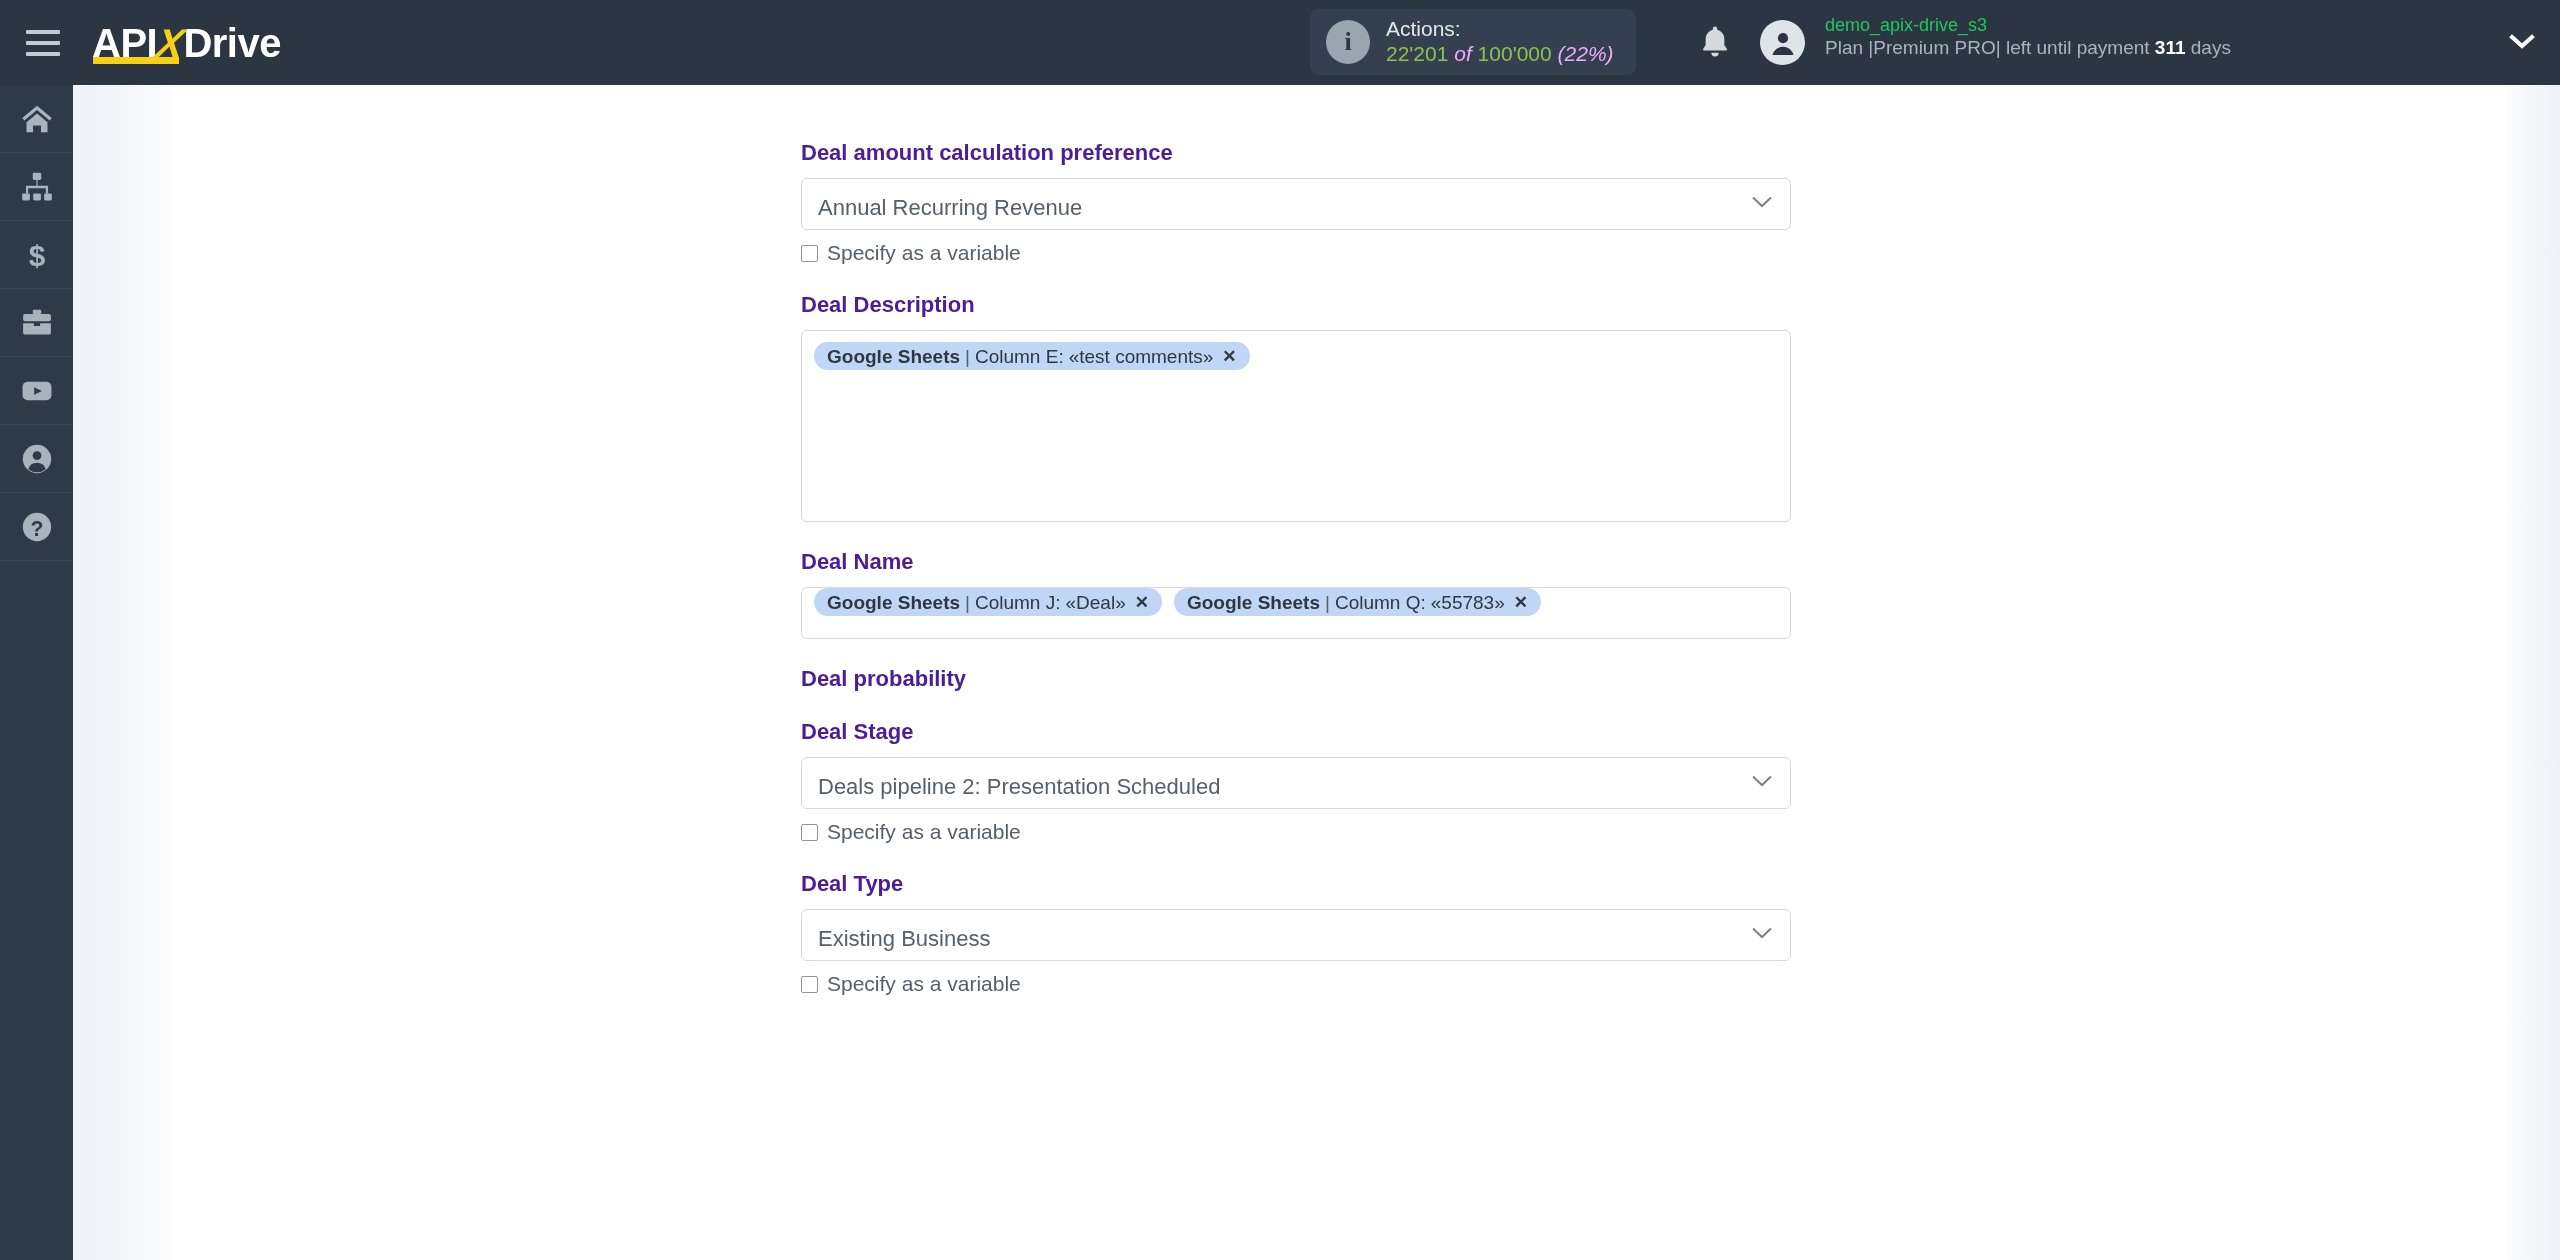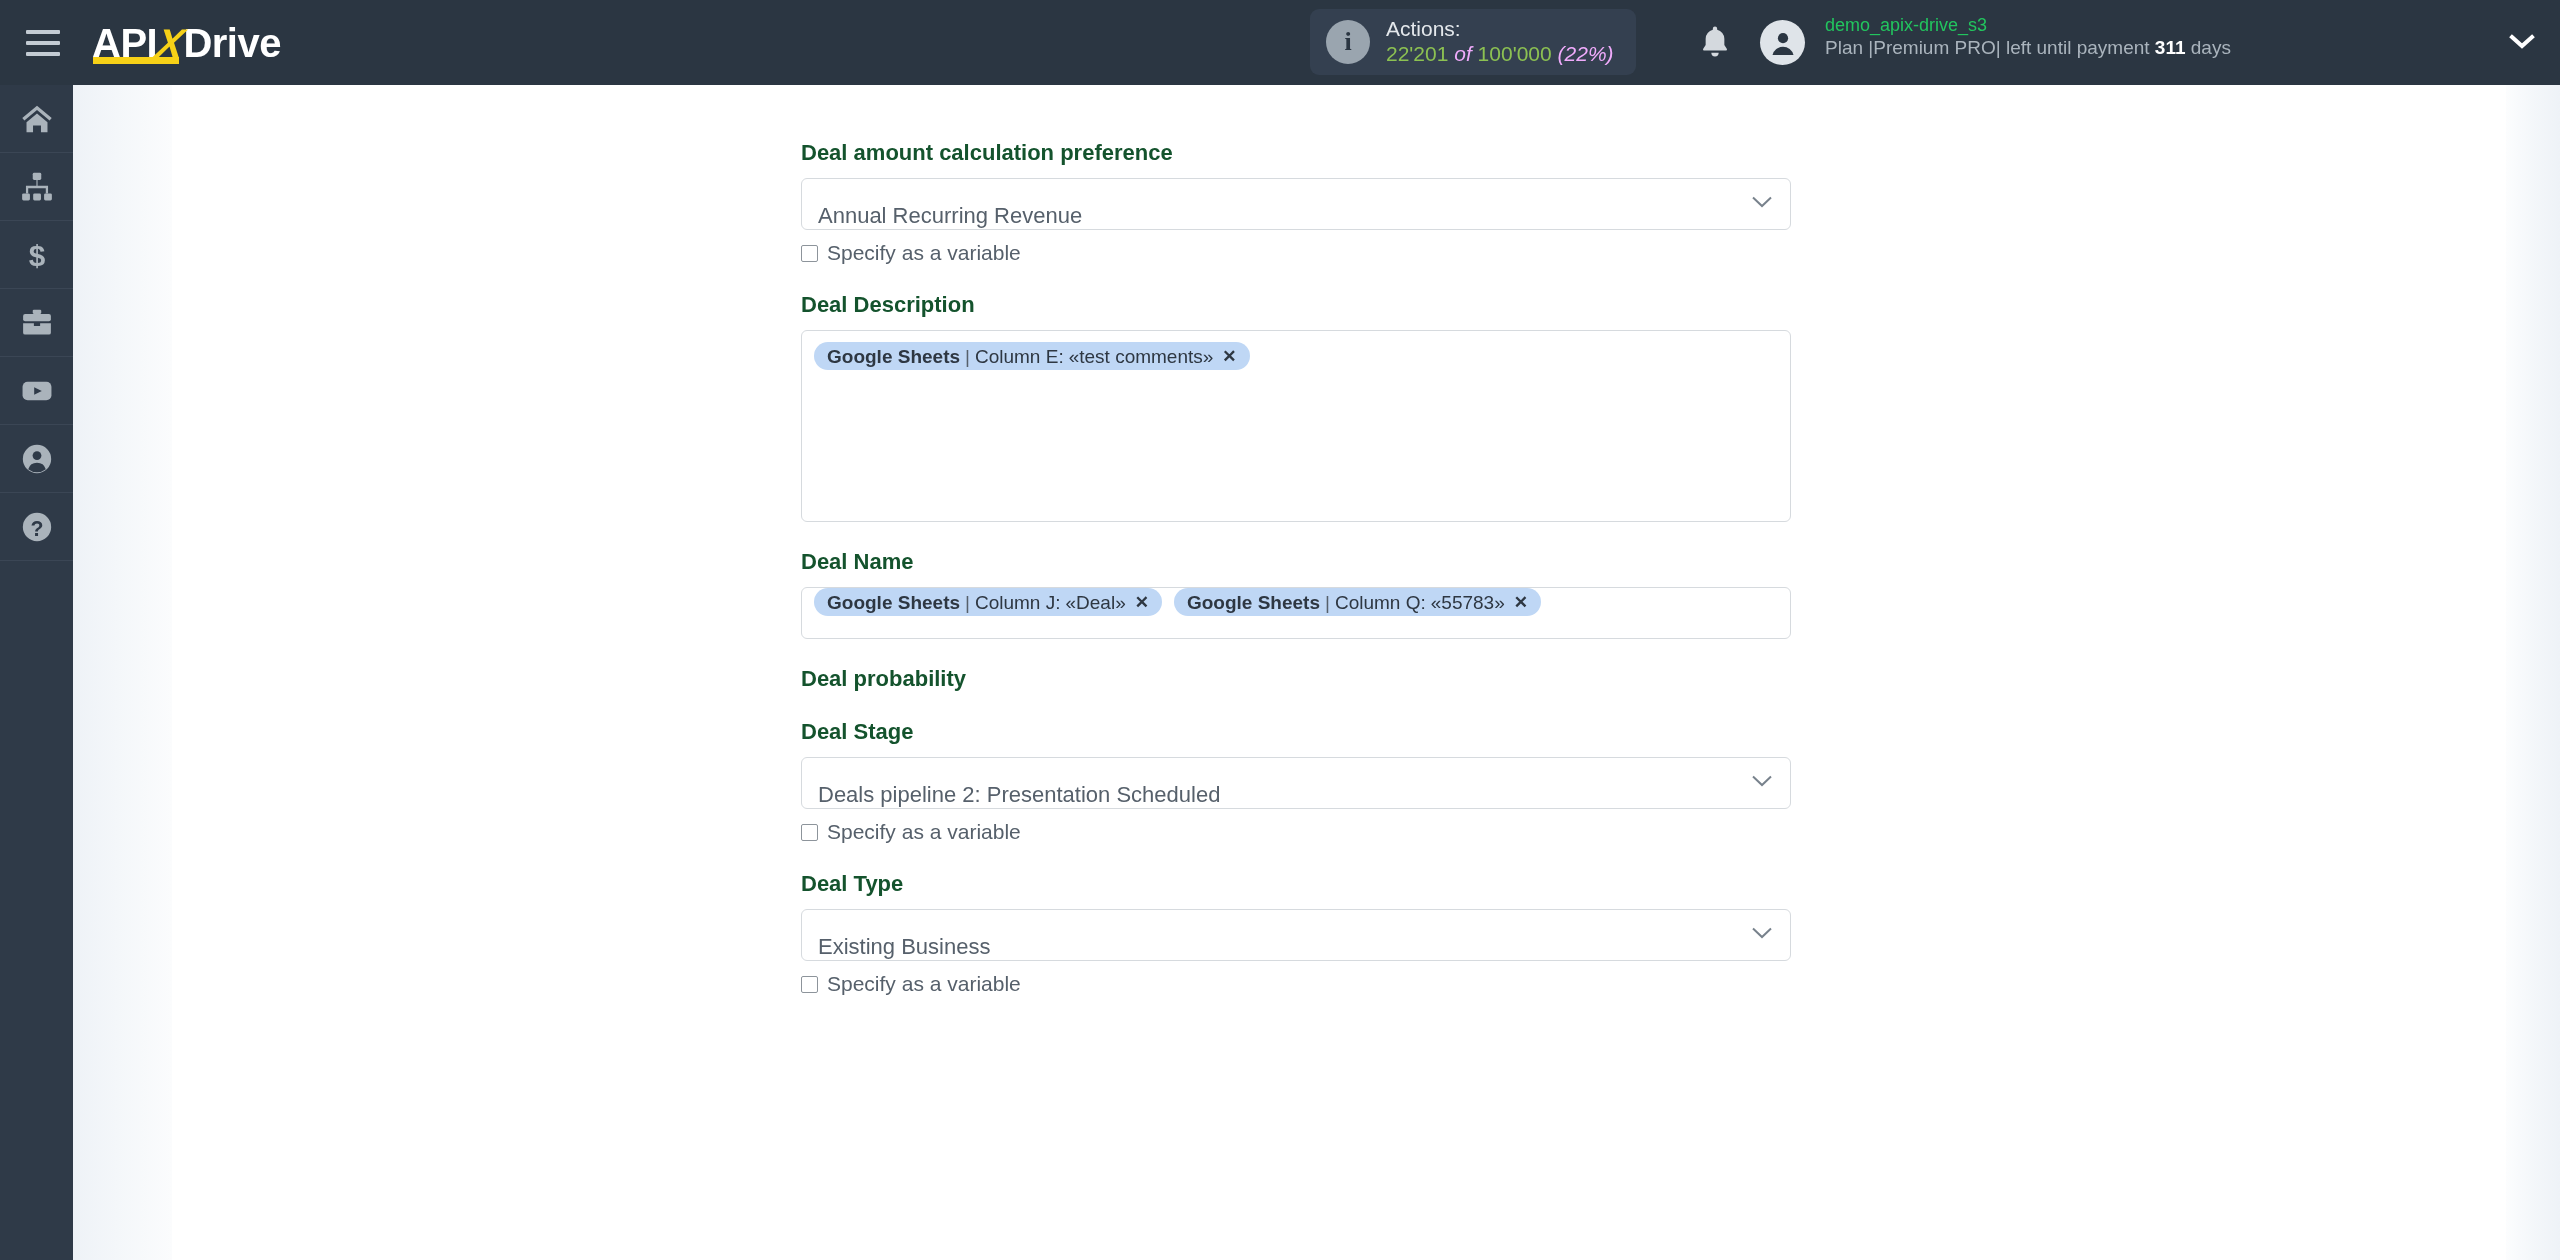--- a/index.html
+++ b/index.html
@@ -186,33 +186,33 @@
   .form {
     position: absolute;
     left: 629px;   
     top: 0;
     width: 990px;
   }
 
   .field-label {
     font-size: 22px;
     font-weight: bold;
-    color: #14532d;
+    color: #4c1d95;
     margin-bottom: 12px;
   }
 
   .select-box {
     position: relative;
     width: 990px;
     height: 52px;
     border: 1px solid #d6dade;
     border-radius: 6px;
     background: #ffffff;
     display: flex;
-    align-items: flex-end;
+    align-items: flex-start;
     padding: 16px 48px 0 16px;
     cursor: pointer;
   }
   .select-value {
     font-size: 22px;
     color: #56606b;
     white-space: nowrap;
     overflow: hidden;
     text-overflow: ellipsis;
   }

